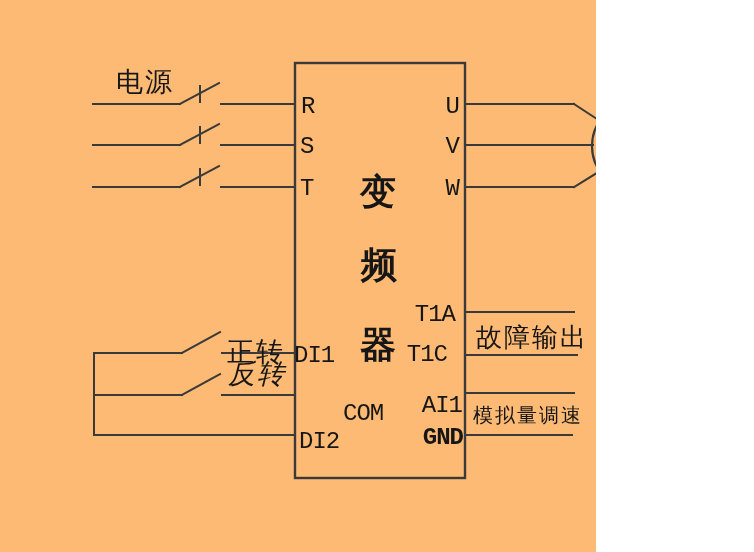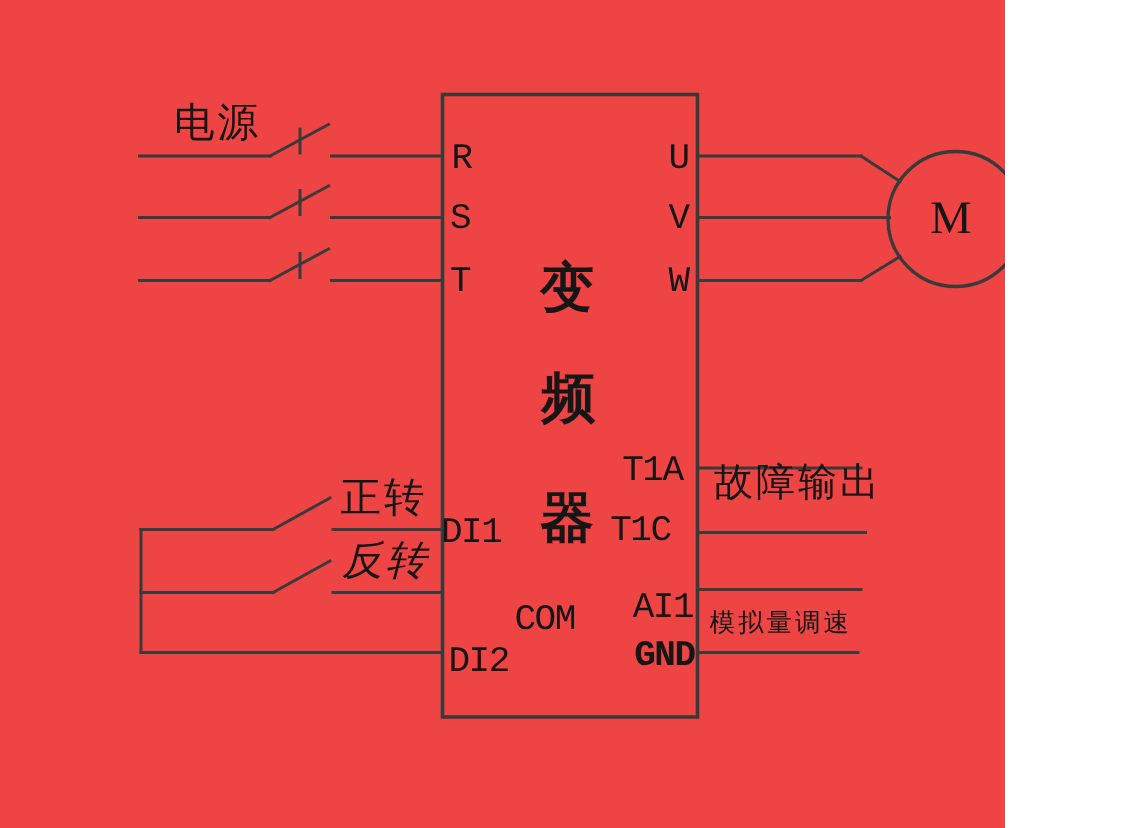--- a/index.html
+++ b/index.html
@@ -2,23 +2,23 @@
 <html><head>
 <meta charset="utf-8">
 <style>
   html, body {
     margin: 0;
     padding: 0;
     background: #ffffff;
   }
   .stage {
     position: relative;
-    width: 670px;
+    width: 596px;
     height: 552px;
-    background: #ef4444;
+    background: #fdba74;
     overflow: hidden;
     font-family: "Liberation Serif", "DejaVu Serif", serif;
     color: #161616;
   }
   svg.wires {
     position: absolute;
     left: 0;
     top: 0;
   }
   .lbl {
@@ -112,27 +112,27 @@
       <line x1="94" y1="395" x2="182" y2="395"></line>
       <line x1="182" y1="395" x2="220" y2="374"></line>
       <line x1="222" y1="395" x2="295" y2="395"></line>
     </g>
 
     <line x1="94" y1="435" x2="295" y2="435"></line>
   </svg>
 
   <div class="lbl cn center-anchor" style="left:145px; top:82px;">电源</div>
 
-  <div class="lbl cn center-anchor" style="left:256px; top:332px;">正转</div>
+  <div class="lbl cn center-anchor" style="left:256px; top:352px;">正转</div>
 
   <div class="lbl cn center-anchor" style="left:257px; top:374px;font-style:italic;">反转</div>
 
-  <div class="lbl cn left-anchor" style="left:476px; top:322px; font-size:26px;">故障输出</div>
+  <div class="lbl cn left-anchor" style="left:476px; top:338px; font-size:26px;">故障输出</div>
 
-  <div class="lbl cn left-anchor" style="left:473px; top:415px; font-size:17px;">模拟量调速</div>
+  <div class="lbl cn left-anchor" style="left:473px; top:415px; font-size:20px;">模拟量调速</div>
 
   <div class="lbl cn inverter-char center-anchor" style="left:378px; top:192px;">变</div>
   <div class="lbl cn inverter-char center-anchor" style="left:379px; top:265px;">频</div>
   <div class="lbl cn inverter-char center-anchor" style="left:378px; top:345px;">器</div>
 
   <div class="lbl term left-anchor" style="left:301px; top:107px;">R</div>
   <div class="lbl term left-anchor" style="left:300px; top:147px;">S</div>
   <div class="lbl term left-anchor" style="left:300px; top:189px;">T</div>
 
   <div class="lbl term left-anchor" style="left:294px; top:356px;">DI1</div>

